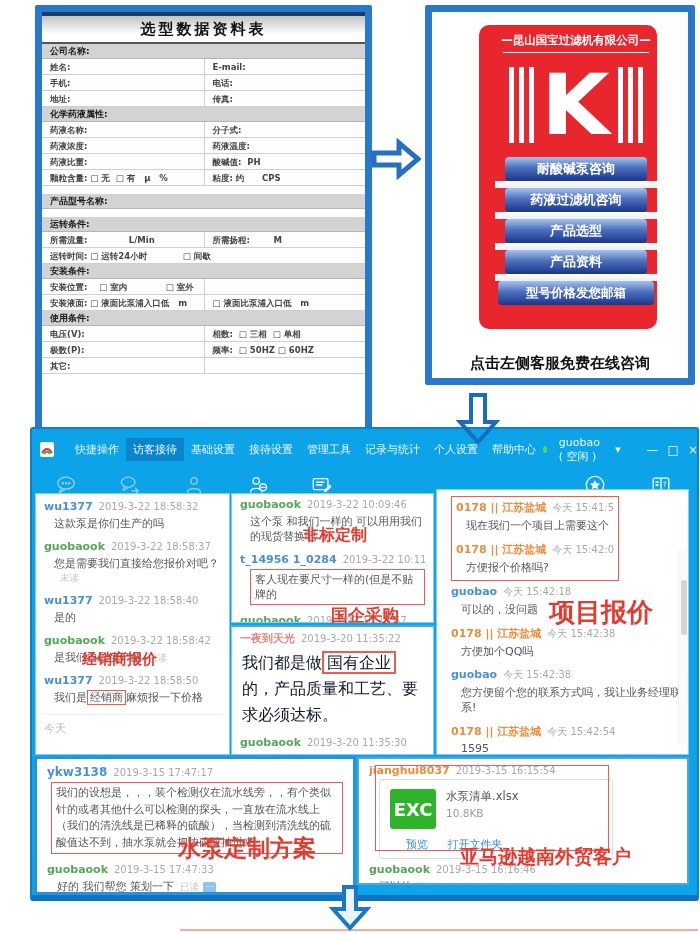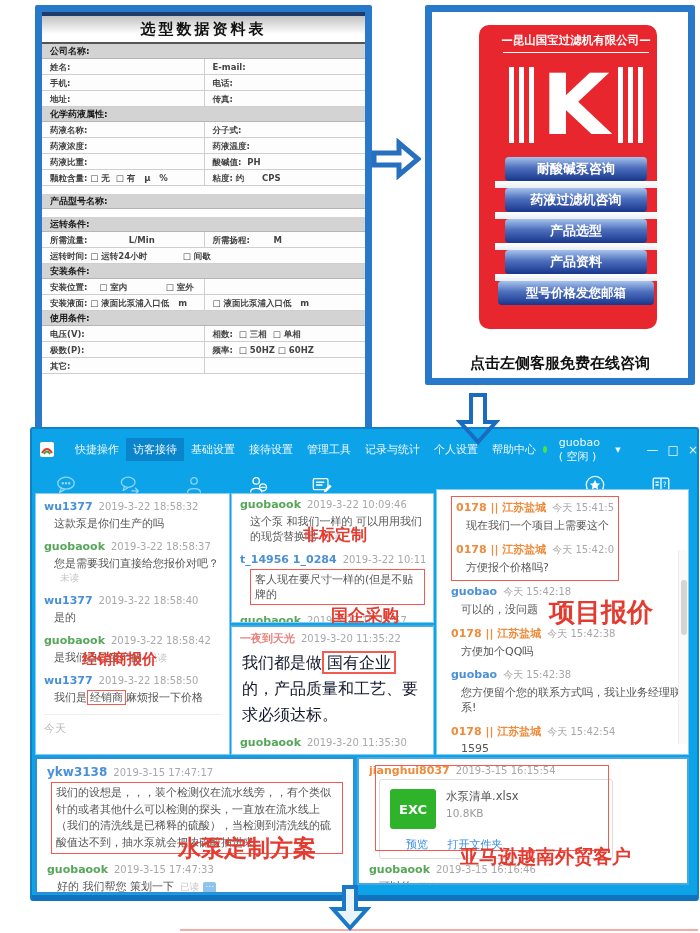--- a/index.html
+++ b/index.html
@@ -101,21 +101,21 @@
   .rp-redbox{border:1.5px solid #f55a50;padding:3px 4px;width:158px;margin-bottom:4px;}
   .scrollbar-track{position:absolute;right:1px;top:60px;bottom:10px;width:8px;background:#fafafa;
     border-left:1px solid #eee;}
   .scrollbar-thumb{position:absolute;right:1px;top:90px;width:6px;height:55px;background:#d4d4d4;
     border-radius:3px;}
 
   .file-card{border:1px solid #ddd;border-radius:3px;background:#fff;width:212px;
     padding:9px 10px 6px 10px;margin:2px 0 4px 10px;}
   .fc-row{display:flex;gap:10px;}
   .fc-badge{width:46px;height:40px;background:#2fb32a;border-radius:3px;color:#fff;
-    font-weight:bold;font-size:13px;display:flex;align-items:center;justify-content:center;}
+    font-weight:bold;font-size:18px;display:flex;align-items:center;justify-content:center;}
   .fc-name{color:#555;font-size:11.5px;}
   .fc-size{color:#9a9a9a;font-size:10.5px;margin-top:3px;}
   .fc-actions{text-align:left;margin-top:8px;}
   .fc-actions span{color:#3a8ee6;font-size:11px;margin-left:16px;cursor:pointer;}
   .br-redbox{position:absolute;left:16px;top:6px;width:232px;height:84px;
     border:1.5px solid #f55a50;pointer-events:none;}
 
   .annotation{position:absolute;color:#e43b30;font-weight:bold;z-index:20;white-space:nowrap;}
   .an-nonstandard{left:271px;top:96px;font-size:16px;}
   .an-soe{left:299px;top:175px;font-size:17px;}

